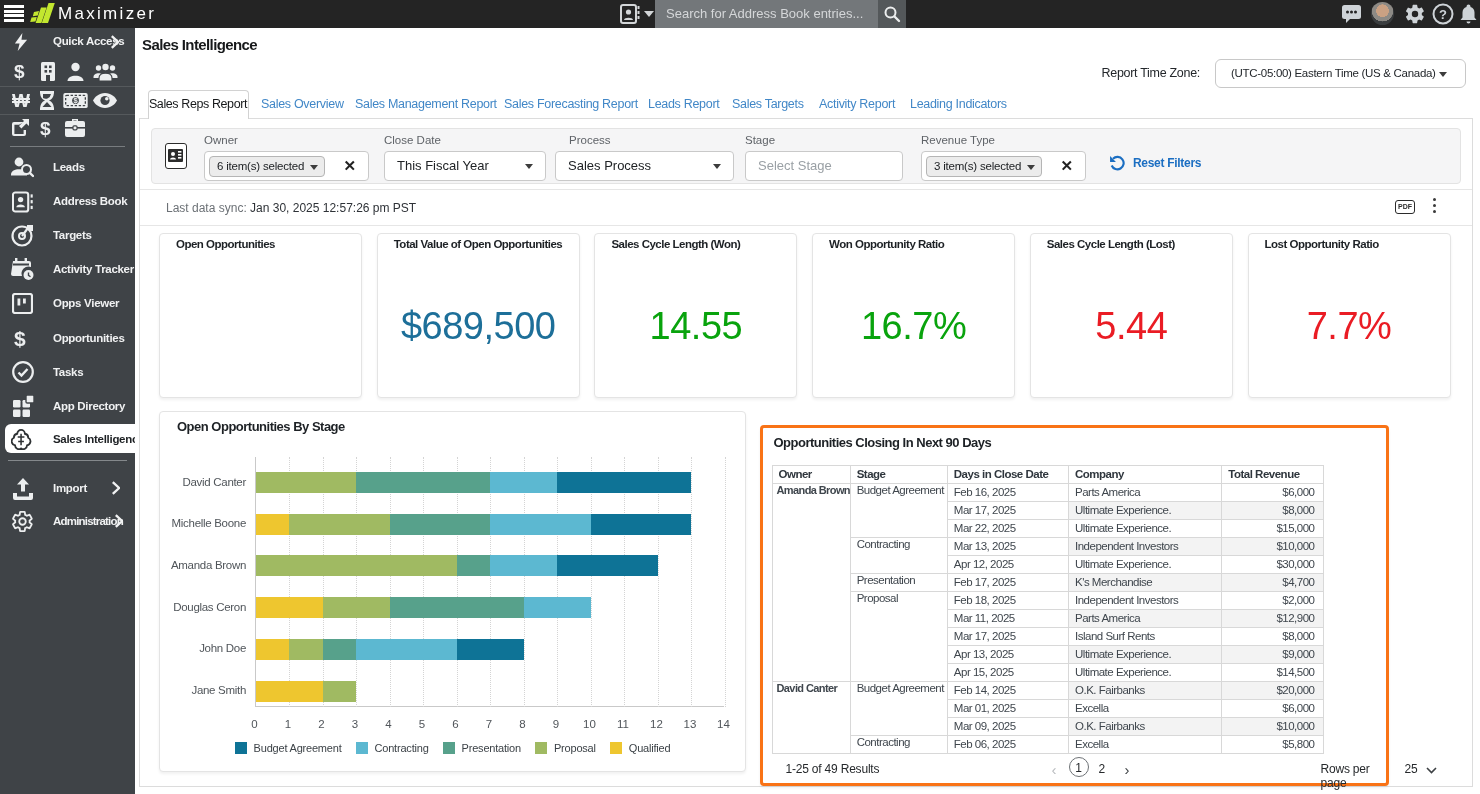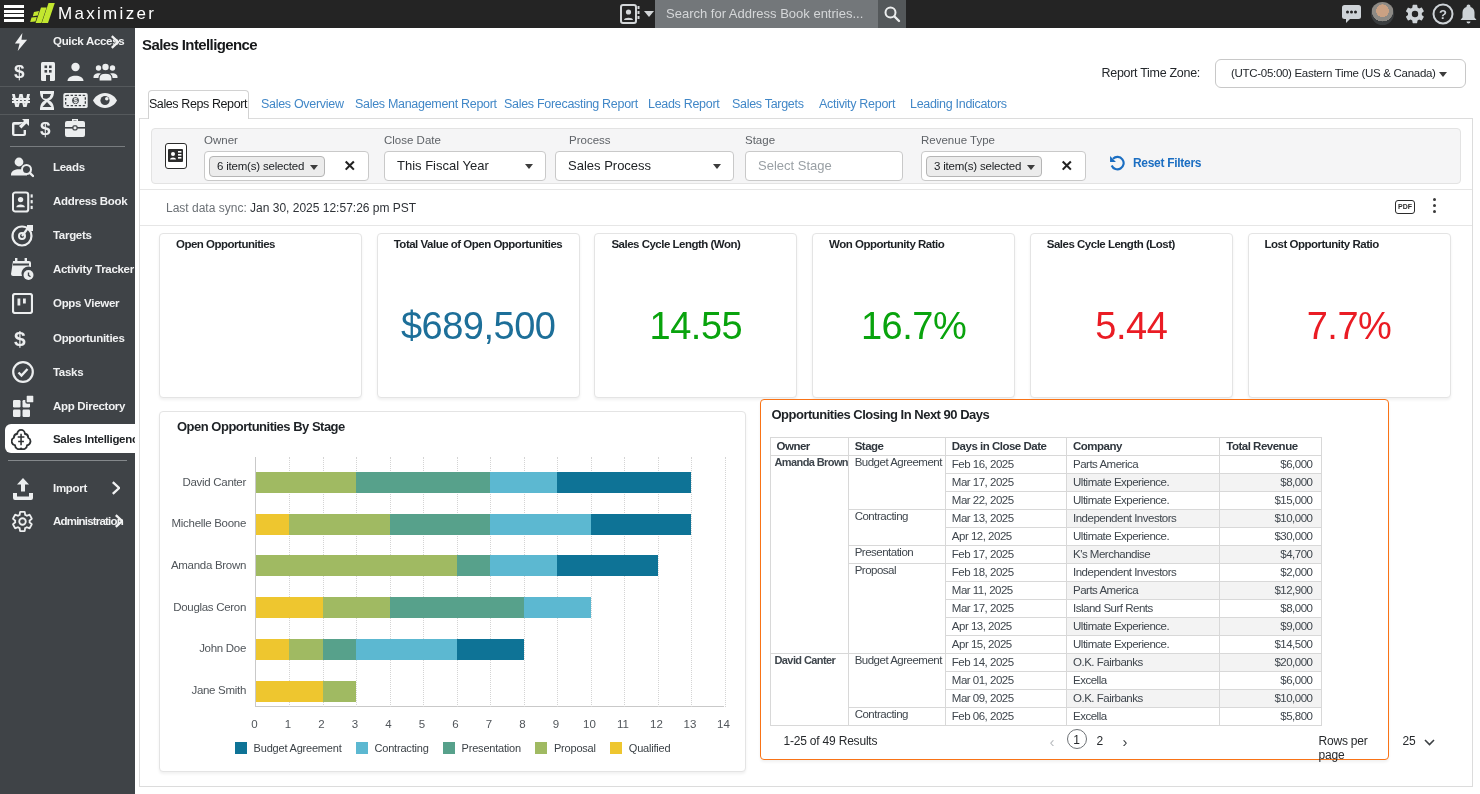--- a/index.html
+++ b/index.html
@@ -43,21 +43,21 @@
 #synctext b { color:#2e3237; font-weight:normal; }
 
 
 .kpi { position:absolute; top:114px; width:203px; height:165px; background:#fff; border:1px solid #e4e4e4; border-radius:4px; box-shadow:0 2px 3px rgba(0,0,0,0.06); }
 .kpilabel { position:absolute; left:16px; top:4px; font-size:11.5px; letter-spacing:-0.5px; font-weight:bold; color:#1d2125; white-space:nowrap; }
 .kpinum { position:absolute; left:0; width:100%; text-align:center; font-size:38px; letter-spacing:-0.5px; }
 .blue { color:#1d6f99; } .green { color:#09a30d; } .red { color:#ea1c24; }
 
 
 #chartcard { position:absolute; left:19px; top:292px; width:587px; height:361px; background:#fff; border:1px solid #e4e4e4; border-radius:4px; box-shadow:0 2px 3px rgba(0,0,0,0.06); }
-#tablecard { position:absolute; left:619.5px; top:280px; width:629px; height:361px; background:#fff; border:1px solid #f97316; border-radius:4px; box-shadow:0 2px 3px rgba(0,0,0,0.06); }
+#tablecard { position:absolute; left:619.5px; top:306px; width:629px; height:361px; background:#fff; border:3px solid #f97316; border-radius:4px; box-shadow:0 2px 3px rgba(0,0,0,0.06); }
 .cardtitle { position:absolute; left:17px; top:7px; font-size:13px; letter-spacing:-0.5px; font-weight:bold; color:#1d2125; white-space:nowrap; }
 
 
 #plot { position:absolute; left:94.5px; top:45px; width:469px; height:250px; border-left:1px solid #c9c9c9; border-bottom:1px solid #c9c9c9; }
 .gridv { position:absolute; top:0; height:250px; width:0; border-left:1px dotted #d4d4d4; }
 .bar { position:absolute; height:21px; display:flex; }
 .ylab { position:absolute; width:86px; text-align:right; font-size:11.5px; letter-spacing:-0.3px; color:#50555a; }
 .xlab { position:absolute; top:306px; width:30px; margin-left:-15px; text-align:center; font-size:11.5px; color:#50555a; }
 .seg-b { background:#0e7396; } .seg-c { background:#5cb8d1; } .seg-pr { background:#57a18b; } .seg-p { background:#a0ba62; } .seg-q { background:#eec62f; }
 #legend { position:absolute; left:0; top:330px; width:100%; display:flex; justify-content:center; gap:14px; font-size:11px; letter-spacing:-0.2px; color:#3c4247; }

